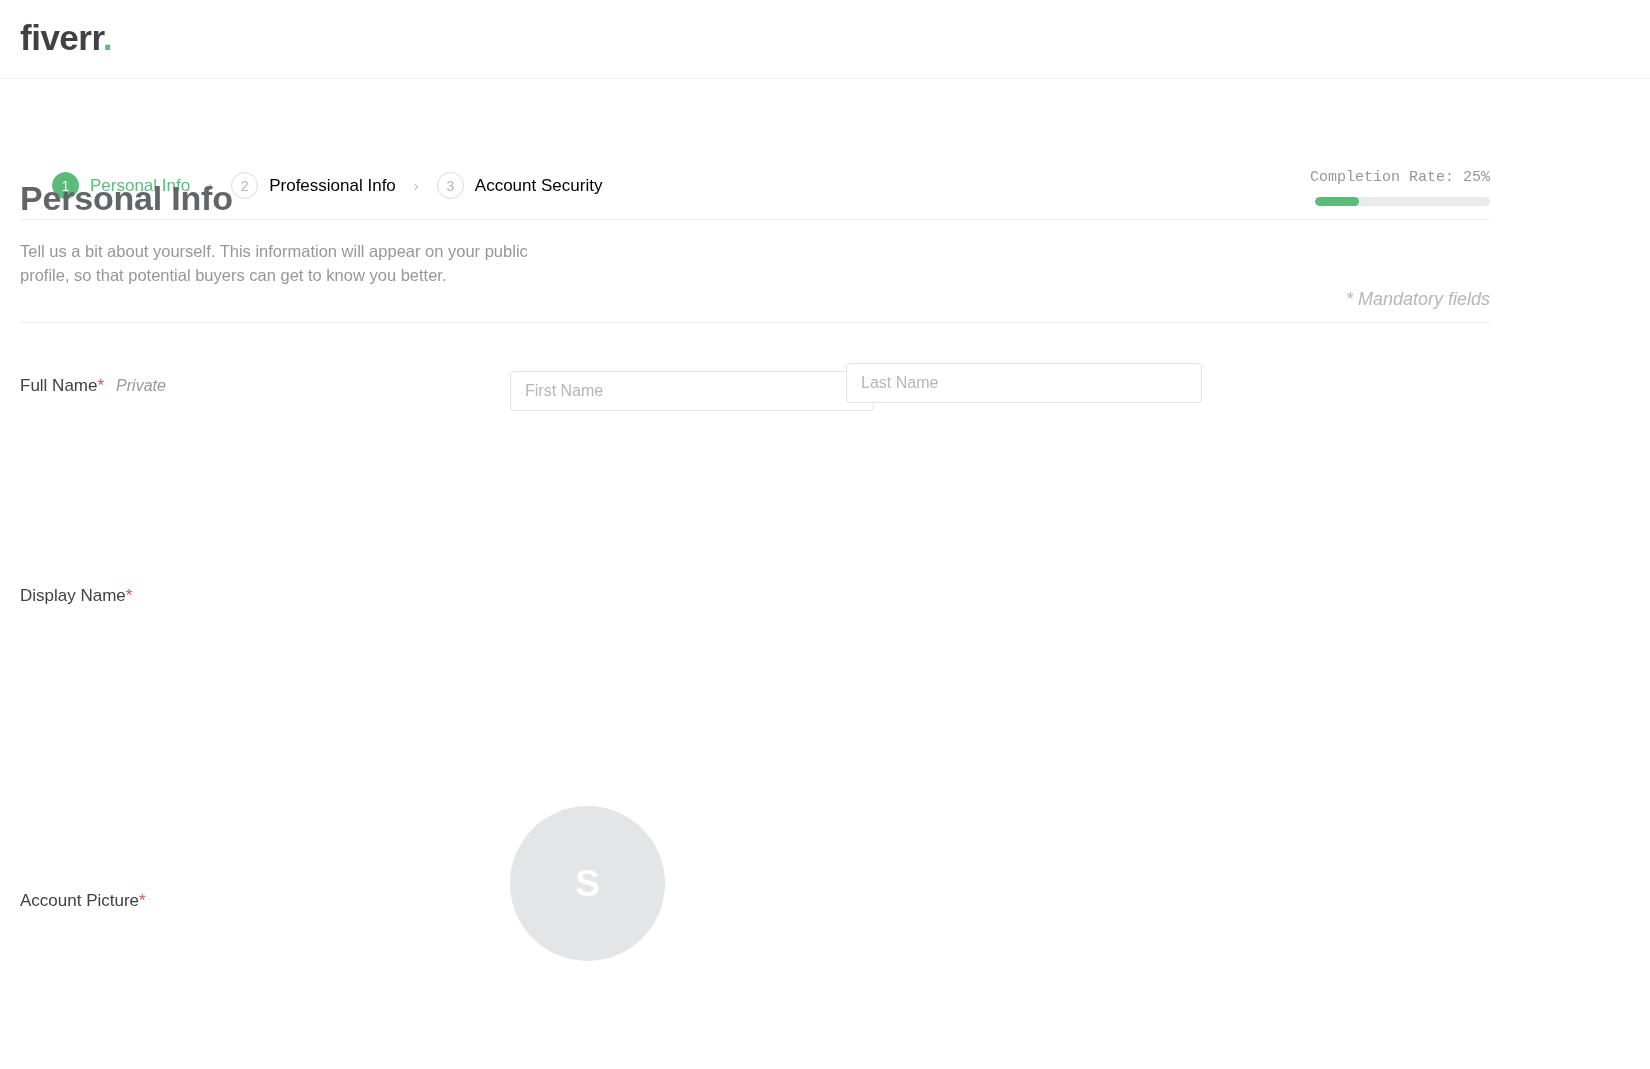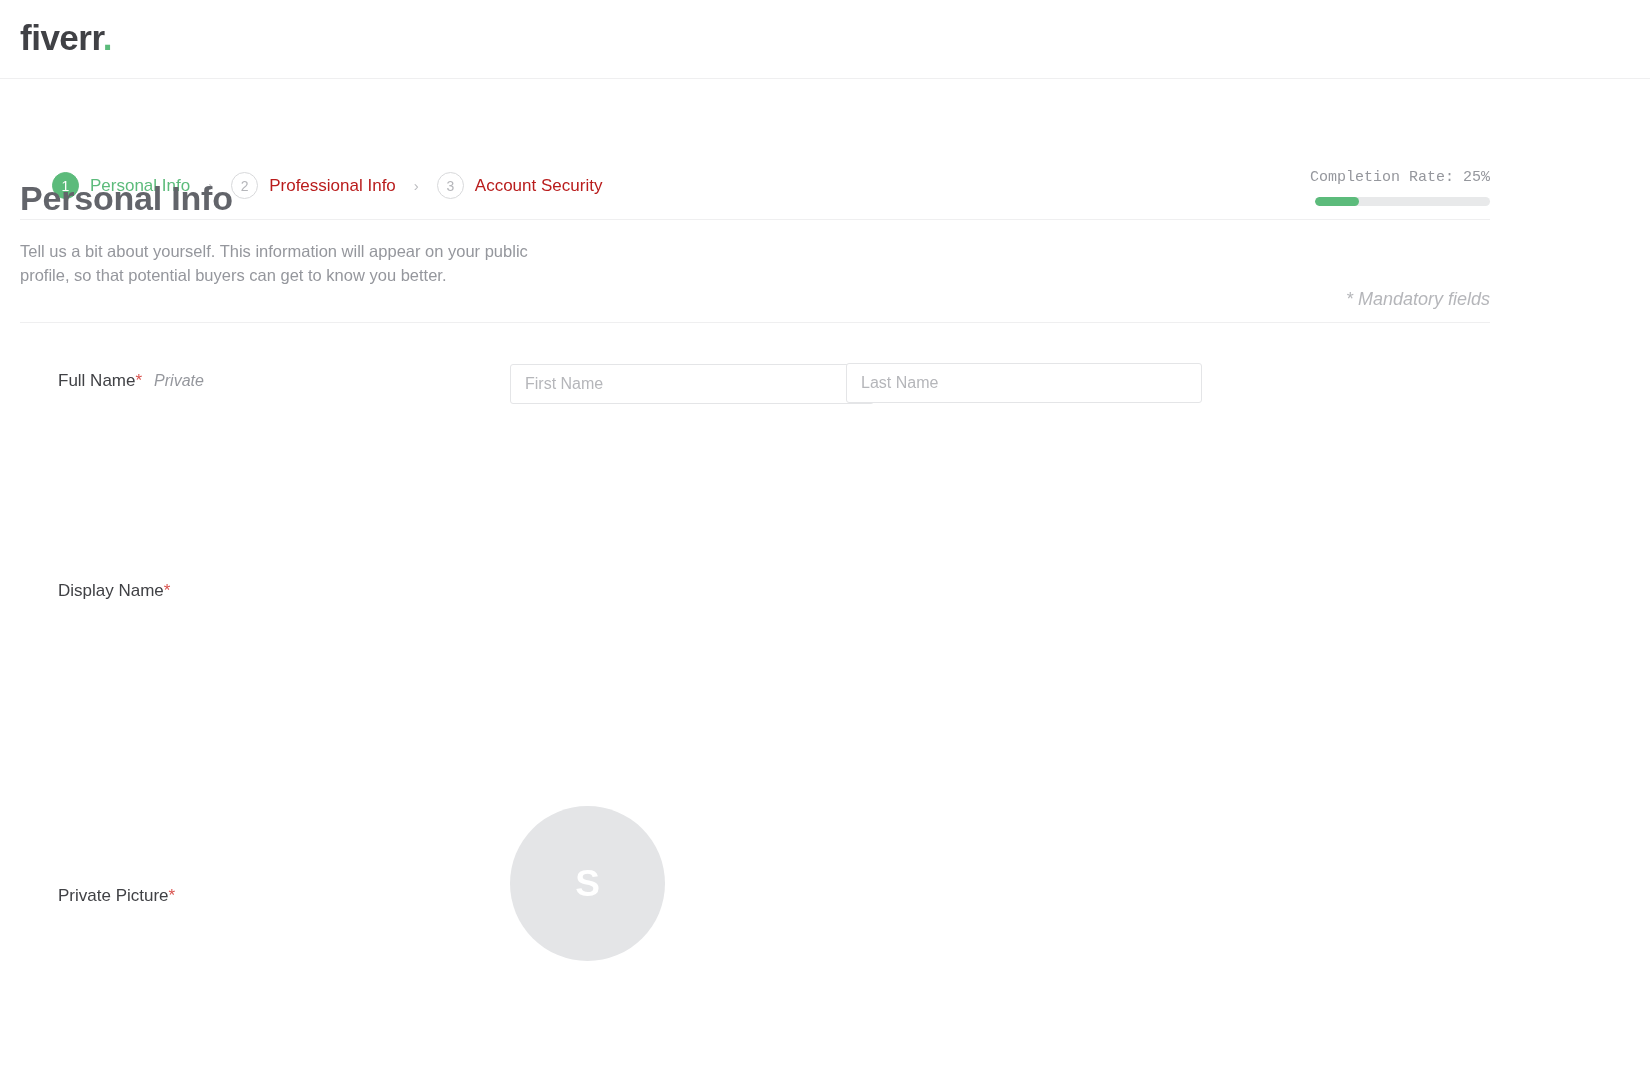--- a/index.html
+++ b/index.html
@@ -42,21 +42,21 @@
   .step-badge {
     width: 27px; height: 27px; border-radius: 50%;
     display: flex; align-items: center; justify-content: center;
     font-size: 14px; line-height: 1;
     margin-right: 11px;
   }
   .step-badge.active { background: #5cbb7b; color: #fff; border: 1px solid #5cbb7b; font-weight: normal; }
   .step-badge.inactive { background: #fff; color: #b5b6ba; border: 1px solid #d8d9db; }
   .step-label { font-size: 17px; line-height: 1; }
   .step-label.active { color: #5cbb7b; }
-  .step-label.inactive { color: #b91c1c; }
+  .step-label.inactive { color: #000000; }
   .step-sep {
     color: #bcbdc0; font-size: 15px; margin: 0 18px 0 18px; line-height: 1;
   }
 
   
   .completion {
     position: absolute; right: 160px; top: 89px; width: 190px; text-align: right;
   }
   .completion-text {
     font-size: 15px; color: #95979d; line-height: 20px; white-space: nowrap; font-family: Liberation Mono, monospace;
@@ -89,39 +89,39 @@
   .head-divider {
     position: absolute; left: 20px; top: 181px; width: 1470px; height: 1px;
     background: #efeff0;
   }
 
   
   .form { position: absolute; left: 0; top: 322px; width: 1650px; }
   .field-row { position: absolute; left: 0; width: 1650px; }
   .field-label {
     position: absolute; left: 20px;
-    font-size: 17px; color: #404145; line-height: 20px; white-space: nowrap; margin-left: 38px;
+    font-size: 17px; color: #404145; line-height: 30px; white-space: nowrap;
   }
   .req { color: #d9534f; }
   .private-tag {
     font-style: italic; color: #95979d; font-size: 16px; margin-left: 12px;
   }
   .input {
     position: absolute;
     height: 40px; border: 1px solid #e4e5e7; border-radius: 3px;
     background: #fff; font-size: 16px; color: #404145;
     padding: 0 14px; outline: none;
     font-family: "Liberation Sans", sans-serif;
   }
   .input::placeholder { color: #b5b6ba; opacity: 1; }
 
   
   .row-fullname { top: 41px; height: 150px; }
   .row-fullname .field-label { top: 8px; }
-  .input-first { left: 510px; top: 1px; width: 364px; }
+  .input-first { left: 510px; top: 8px; width: 364px; }
   .input-last  { left: 846px; top: 0px; width: 356px; }
 
   
   .row-display { top: 250px; height: 230px; }
   .row-display .field-label { top: 9px; }
   .input-display { left: 510px; top: 0px; width: 322px; }
 
   
   .row-picture { top: 552px; height: 200px; }
   .row-picture .field-label { top: 12px; }
@@ -197,21 +197,21 @@
     </div>
 
     <div class="field-row row-display">
       <div class="field-label">
         <span>Display Name</span><span class="req">*</span>
       </div>
     </div>
 
     <div class="field-row row-picture">
       <div class="field-label">
-        <span>Private Picture</span><span class="req">*</span>
+        <span>Account Picture</span><span class="req">*</span>
       </div>
       <div class="avatar">
         <span>S</span>
       </div>
     </div>
 
   </div>
 
 </div>
 

